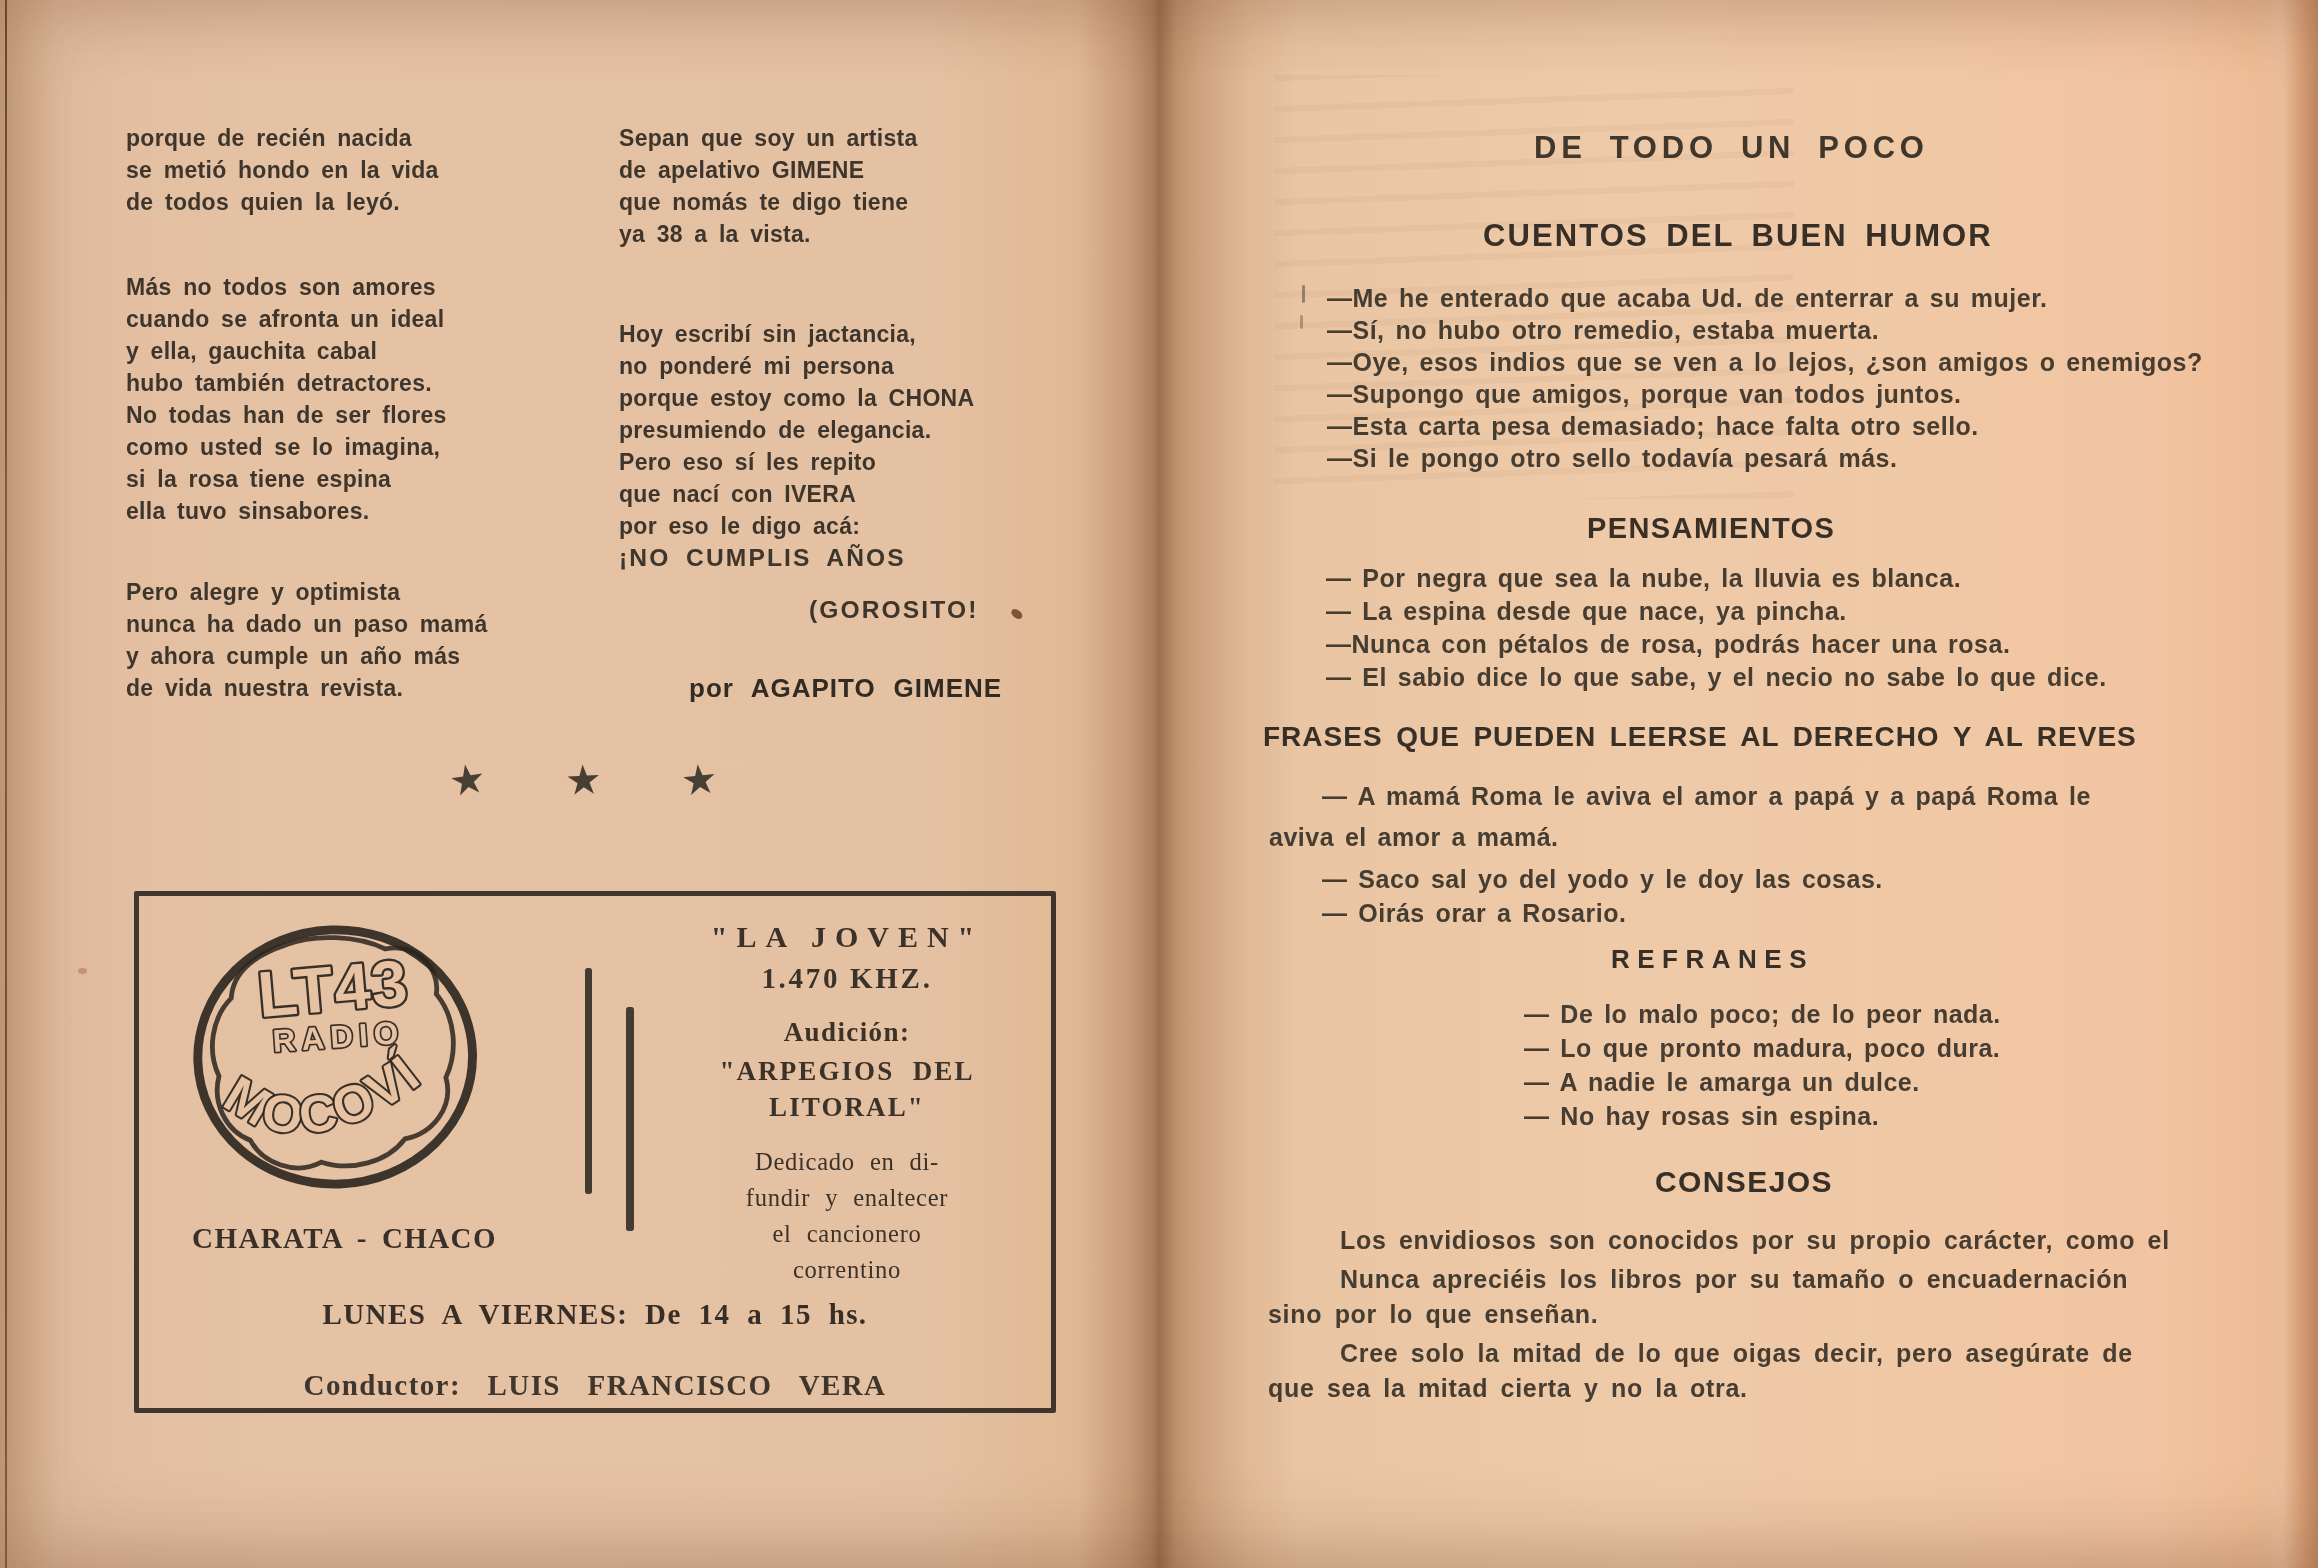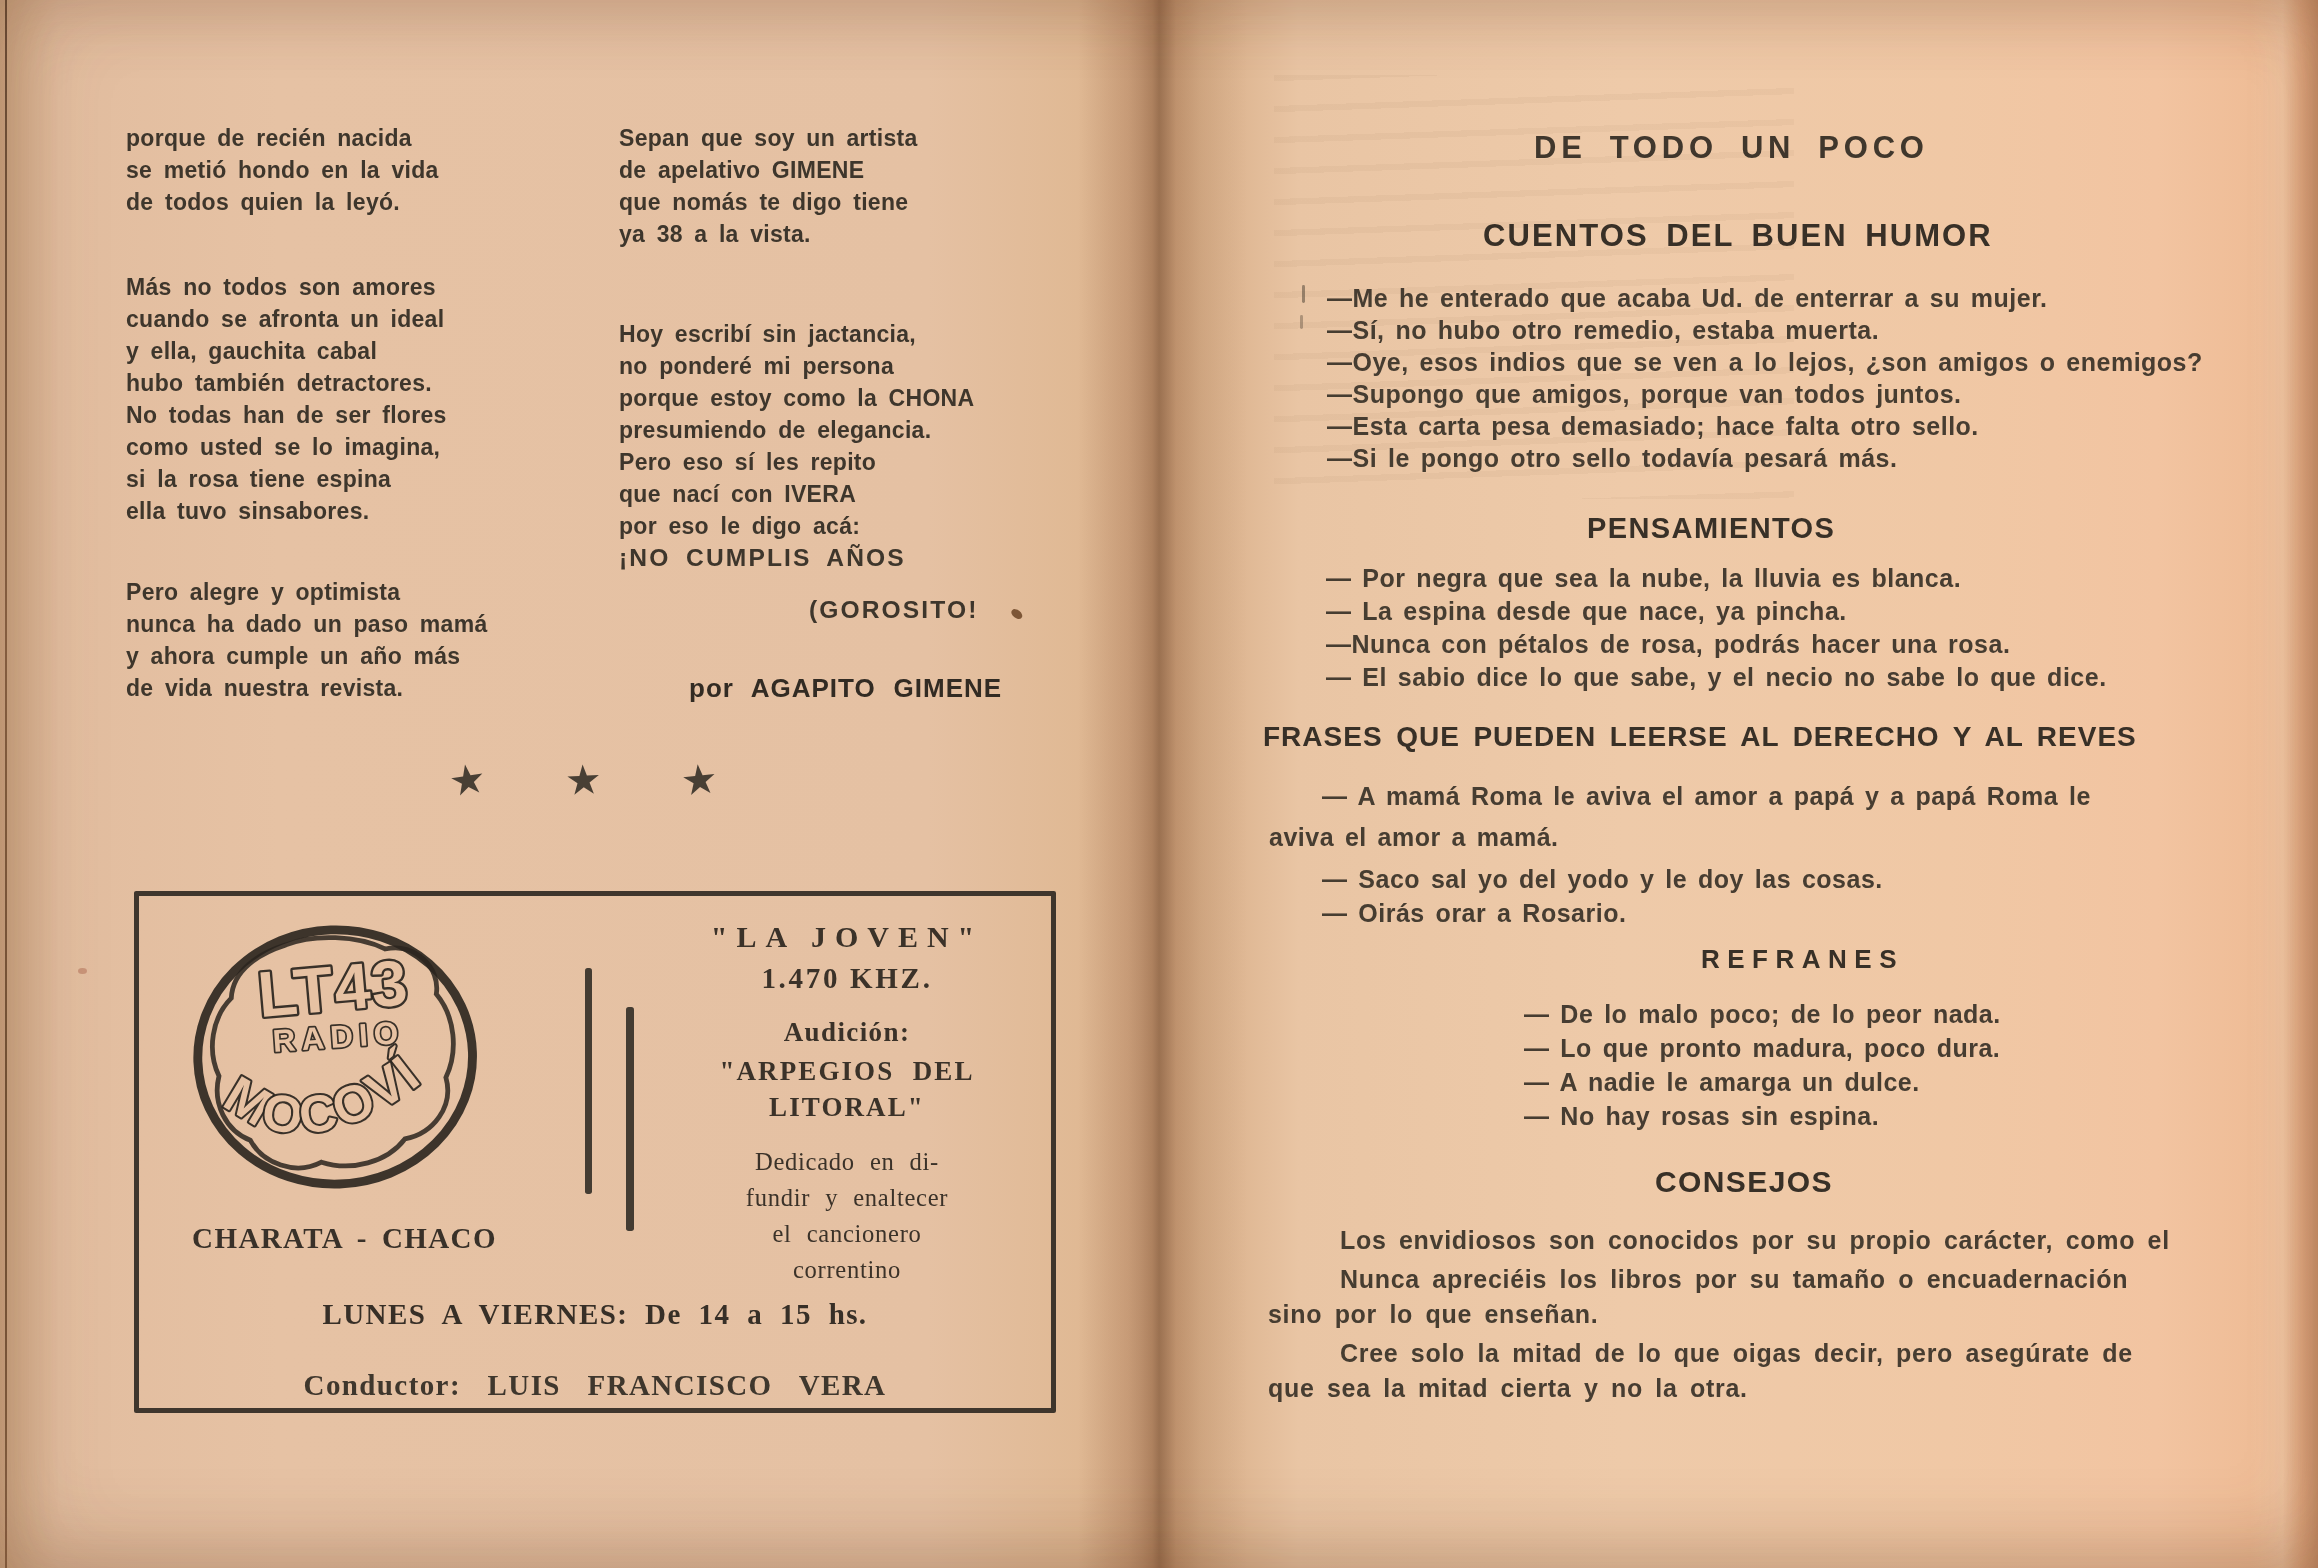--- a/index.html
+++ b/index.html
@@ -89,21 +89,21 @@
   .rp-h-pens{left:1587px;top:512px;font:700 29px/33px "Liberation Sans",sans-serif;
     letter-spacing:1.4px;color:rgba(40,35,28,.92);white-space:nowrap;}
   .pens{left:1326px;top:562px;}
   .pens .body-line{line-height:33px;}
   .rp-h-frases{left:1263px;top:720px;font:700 28px/33px "Liberation Sans",sans-serif;
     letter-spacing:1px;word-spacing:4.8px;color:rgba(40,35,28,.92);white-space:nowrap;}
   .frases{left:1269px;top:781px;}
   .frases .body-line{line-height:31px;}
   .ind{padding-left:53px;}
   .mt14{margin-top:9.6px;} .mt17{margin-top:11.6px;} .mt4{margin-top:2.7px;}
-  .rp-h-refranes{left:1701px;top:944px;font:700 26px/30px "Liberation Sans",sans-serif;
+  .rp-h-refranes{left:1611px;top:944px;font:700 26px/30px "Liberation Sans",sans-serif;
     letter-spacing:7.5px;color:rgba(40,35,28,.92);white-space:nowrap;}
   .refranes{left:1524px;top:997px;}
   .refranes .body-line{line-height:34px;}
   .rp-h-consejos{left:1655px;top:1165px;font:700 30px/34px "Liberation Sans",sans-serif;
     letter-spacing:1.4px;color:rgba(40,35,28,.92);white-space:nowrap;}
   .consejos{left:1268px;top:1223px;}
   .consejos .body-line{line-height:35px;letter-spacing:0.7px;word-spacing:4.8px;}
   .cind{padding-left:72px;}
   .pgap{margin-top:4.1px;}
 </style>

